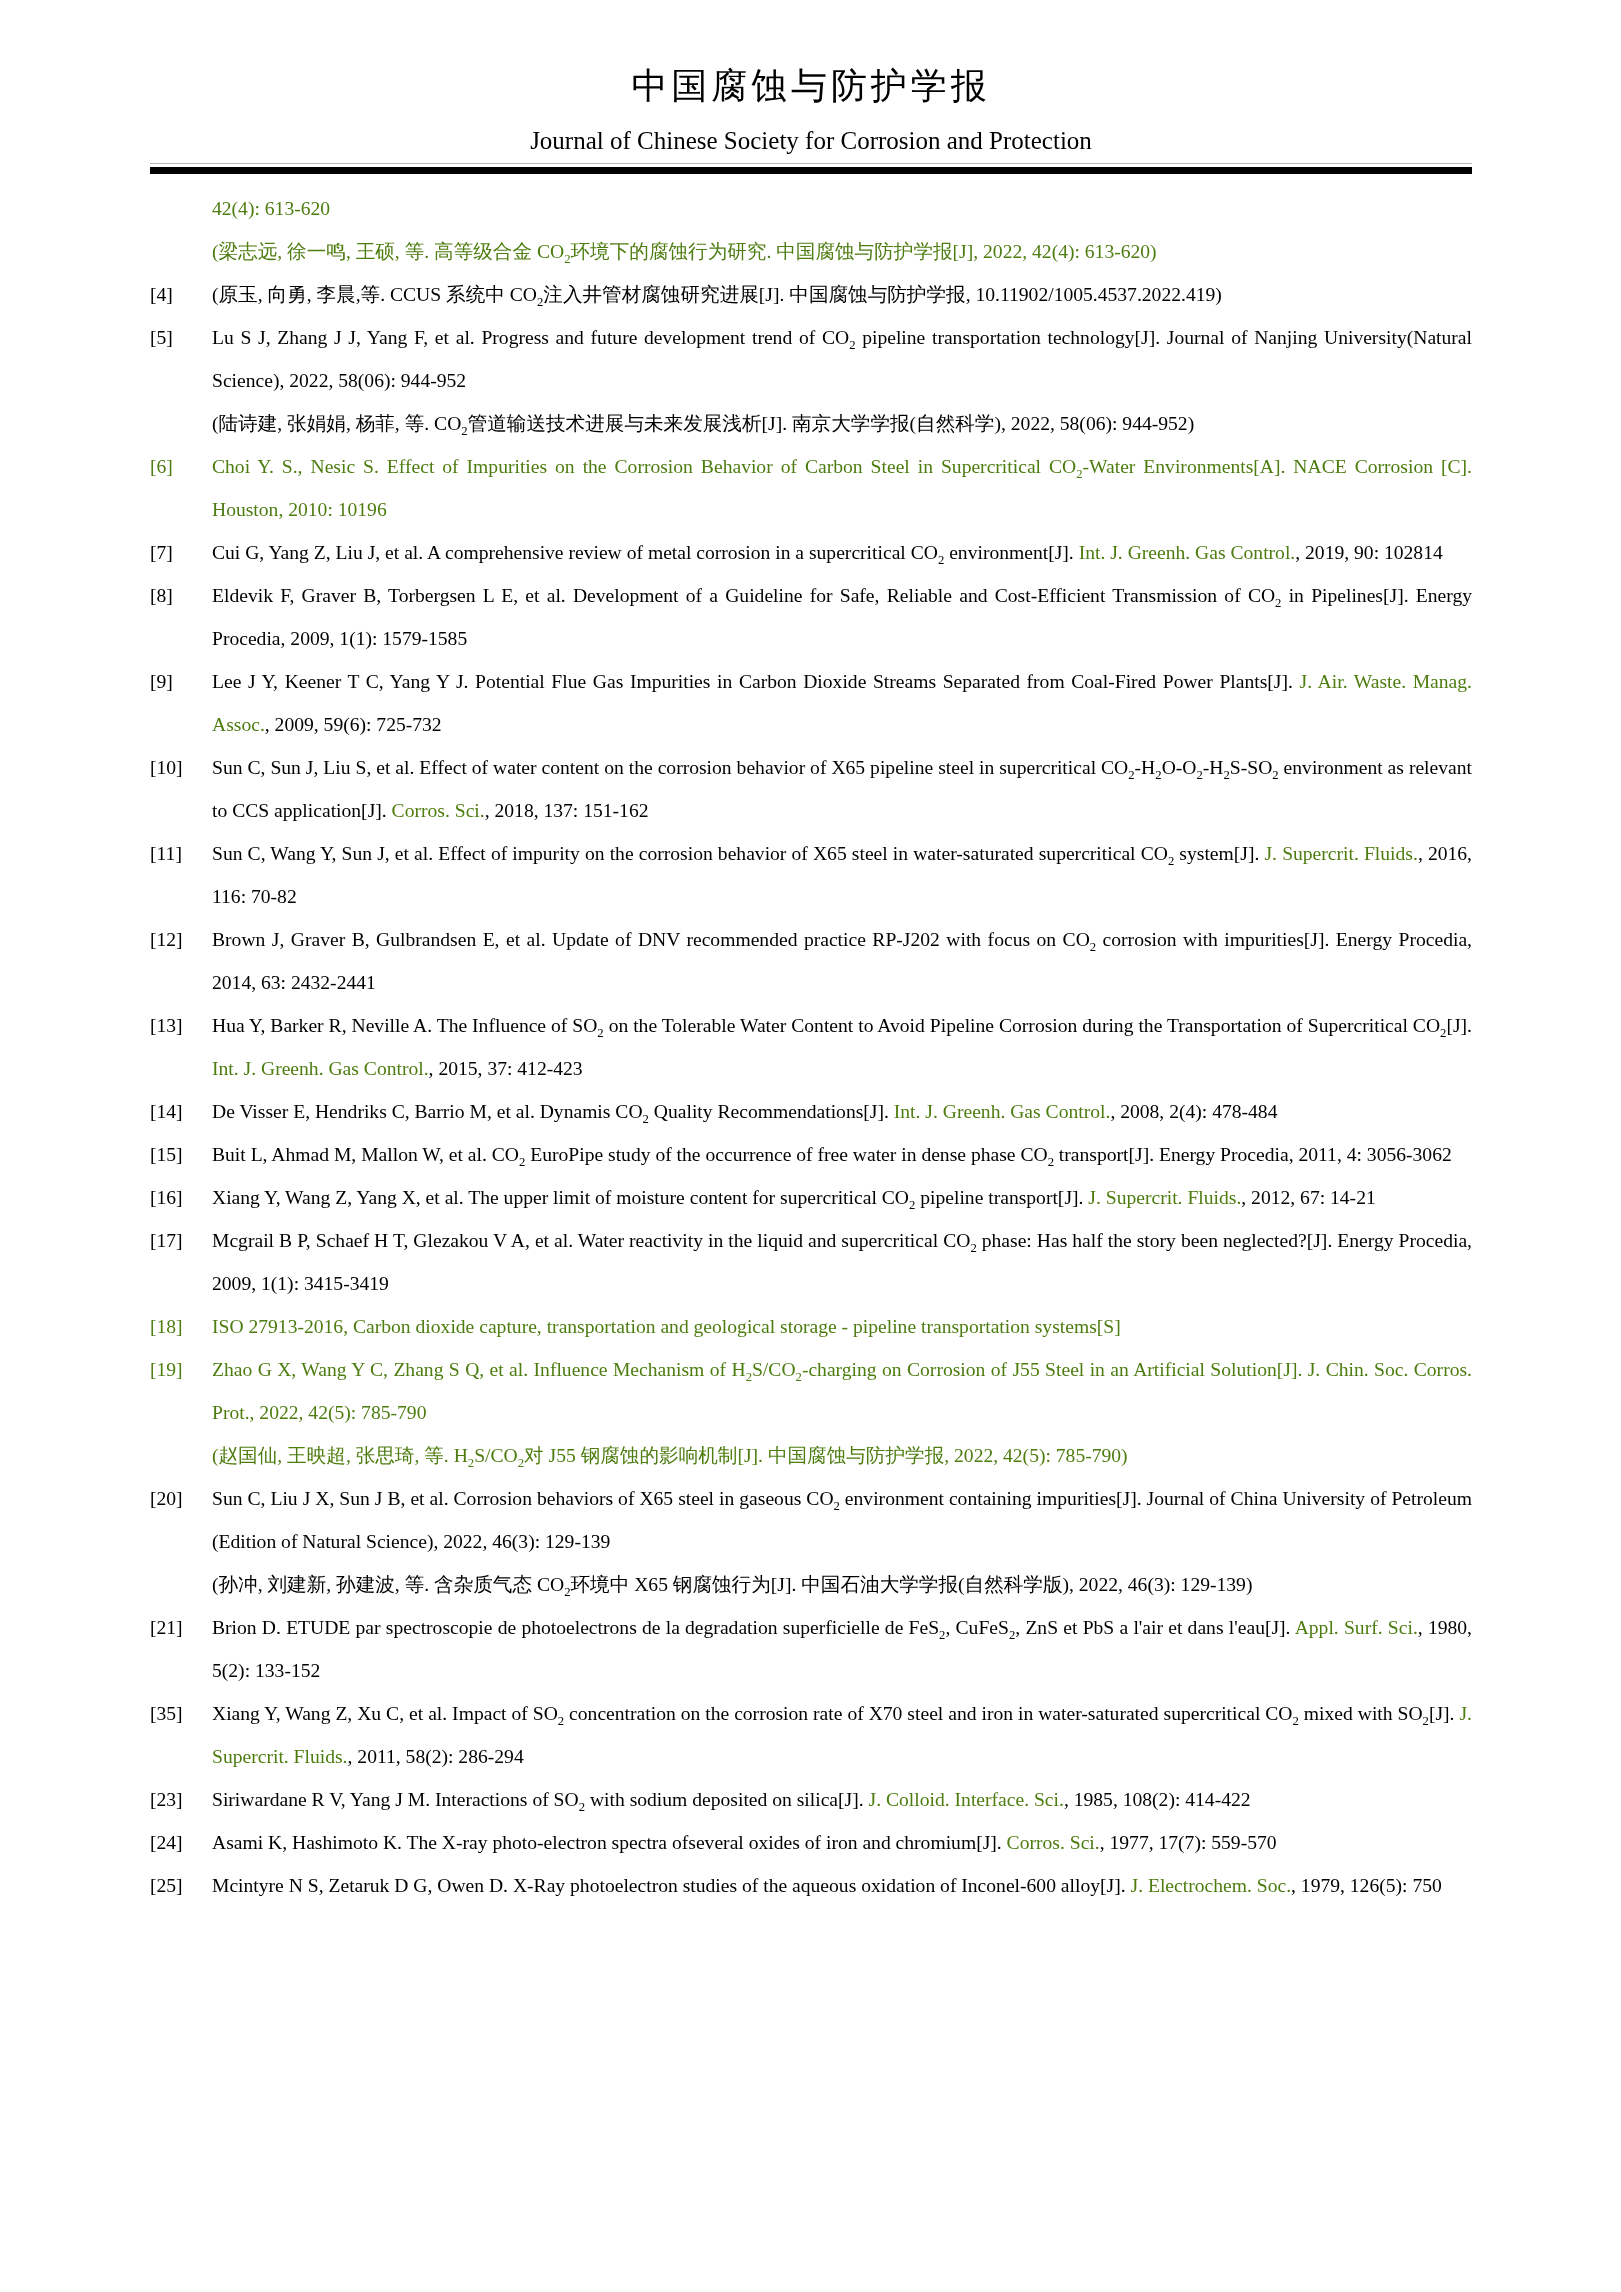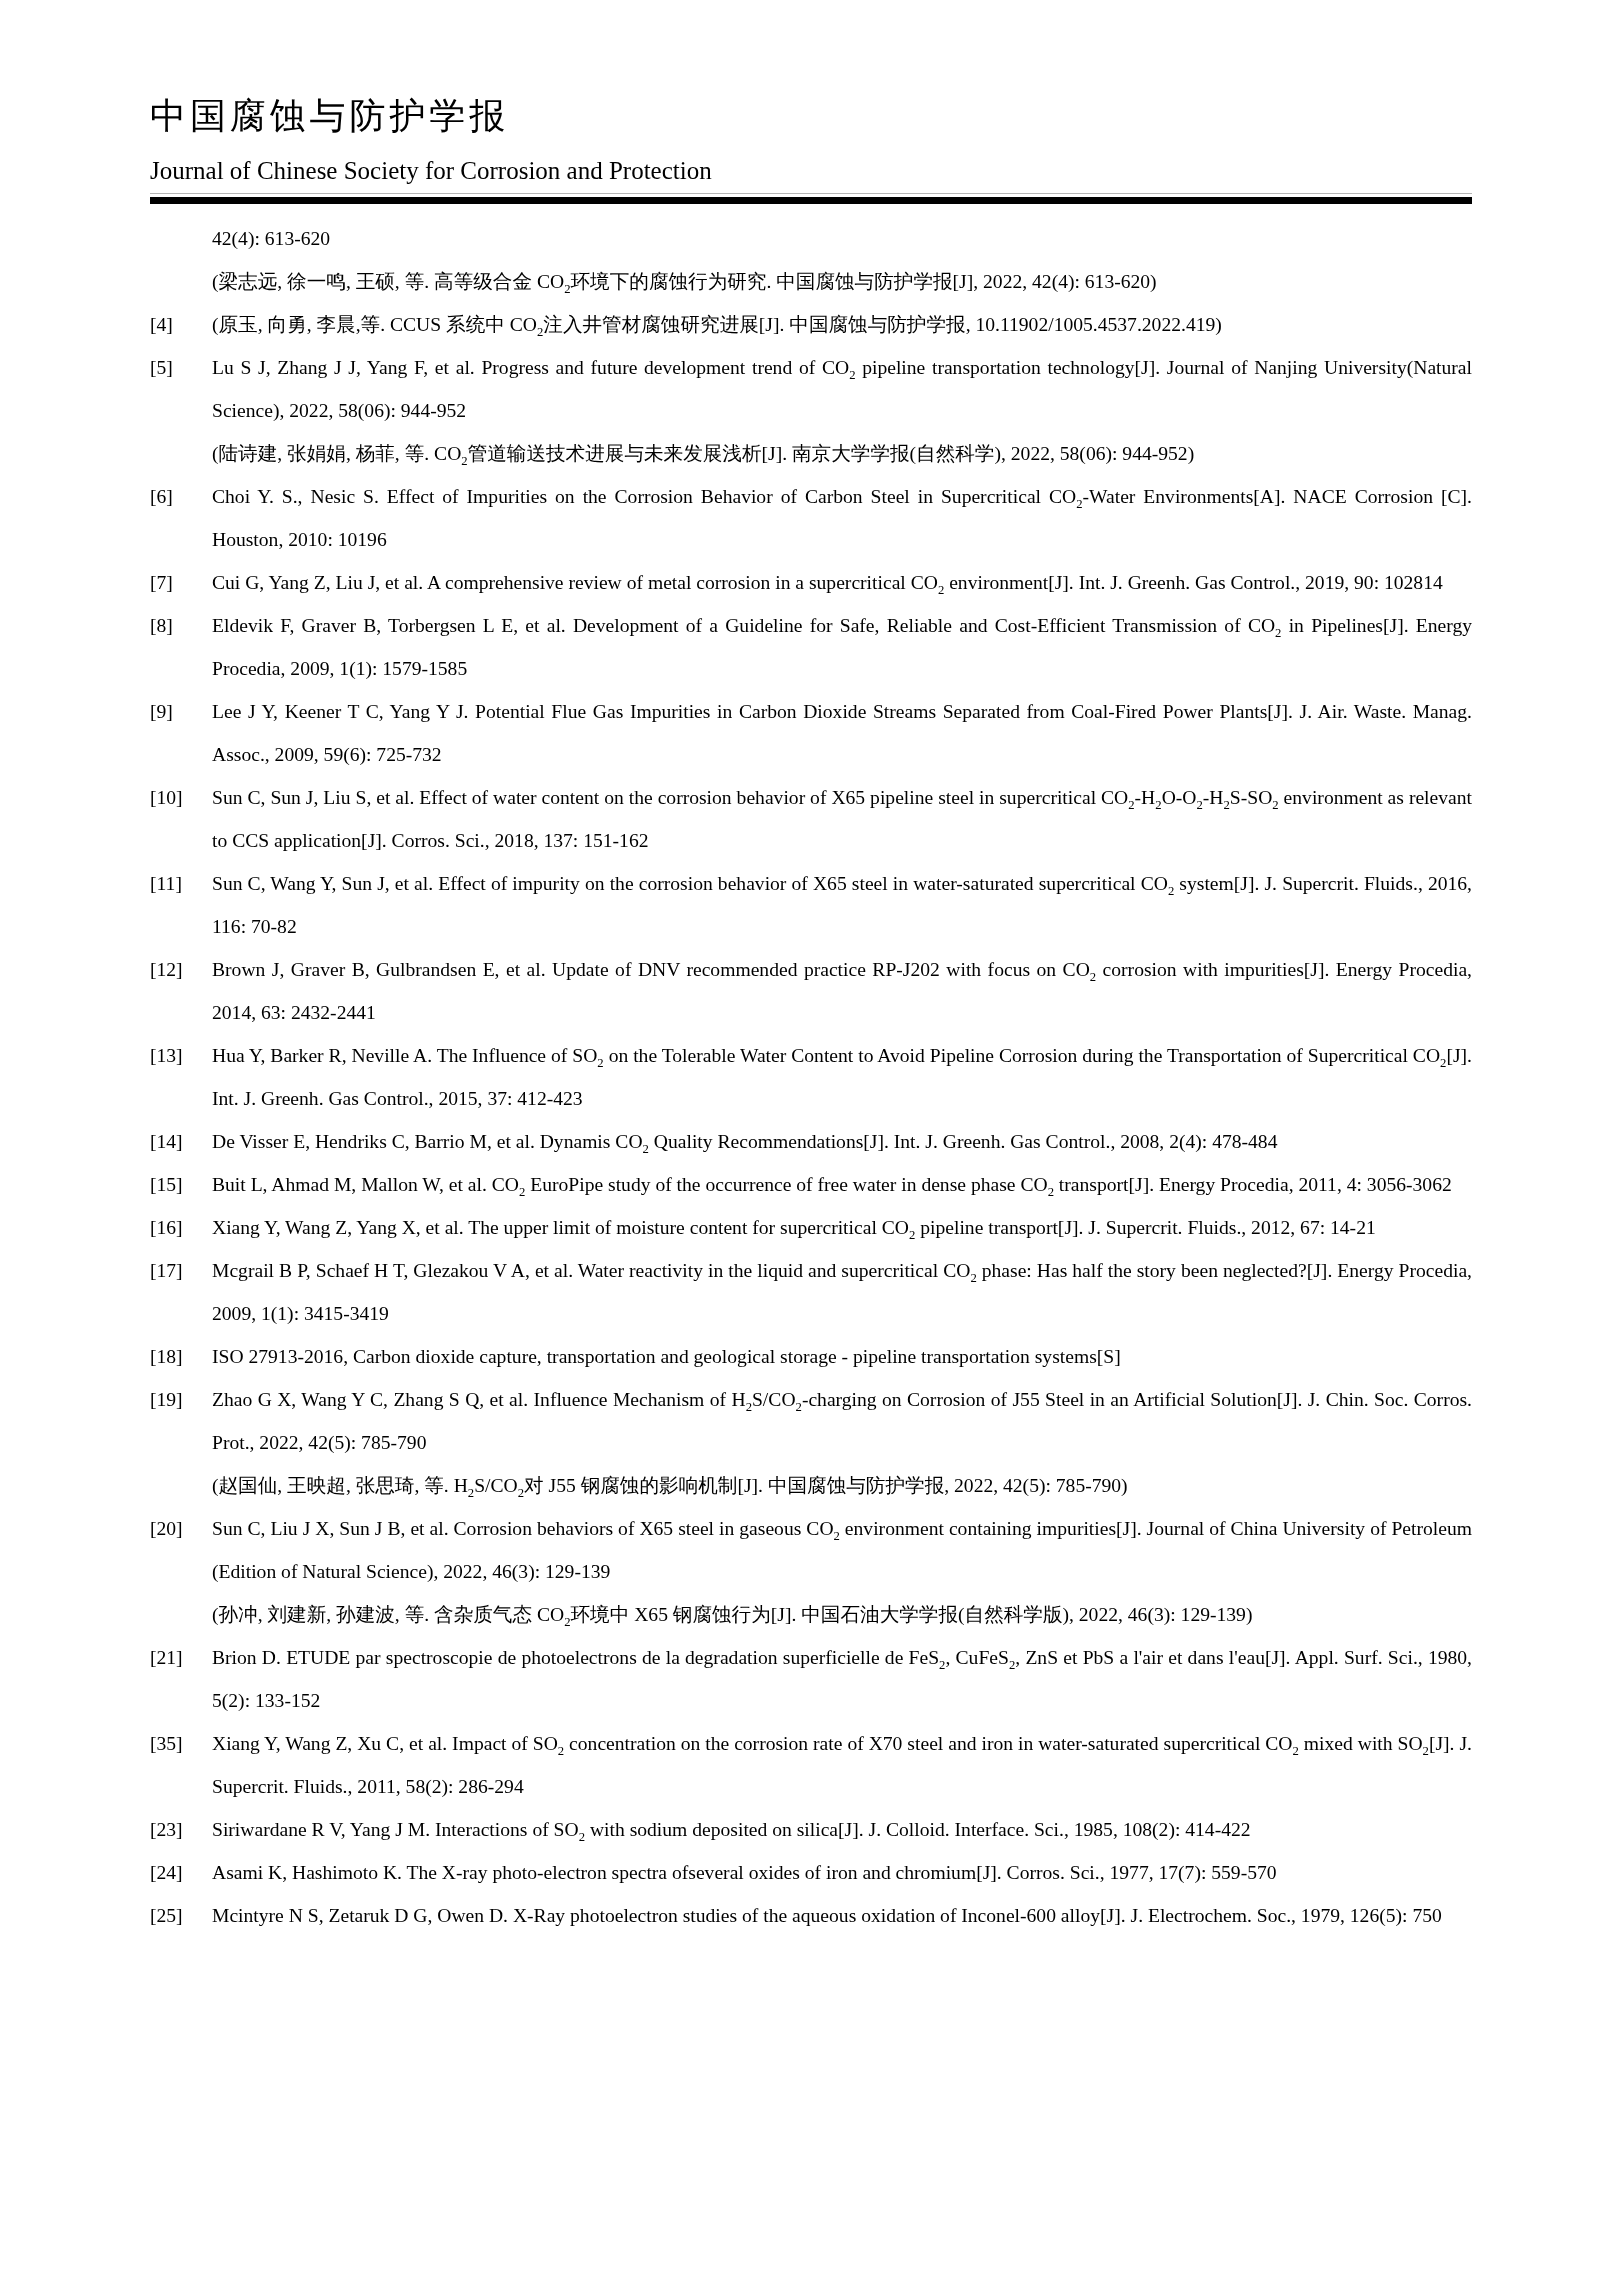--- a/index.html
+++ b/index.html
@@ -12,23 +12,22 @@
     height: 2293px;
     font-family: "Liberation Serif", "DejaVu Serif", serif;
     color: #000000;
     position: relative;
     overflow: hidden;
   }
   .page {
     padding: 0 149px 0 150px;
   }
   .header {
-    text-align: left;
-    padding-top: 88px;
-    margin-top: 8px;
+    text-align: center;
+    padding-top: 66px;
   }
   .title-zh {
     font-size: 36px;
     letter-spacing: 3.9px;
     line-height: 1.15;
     font-weight: 400;
   }
   .title-en {
     font-size: 25px;
     margin-top: 19.6px;
@@ -57,21 +56,21 @@
     width: 62px;
   }
   .ref-body {
     flex: 1 1 auto;
     min-width: 0;
   }
   .ref-par {
     text-align: justify;
   }
   .red {
-    color: #000000;
+    color: #4d7c0f;
   }
   sub {
     font-size: 12.7px;
     line-height: 0;
     vertical-align: baseline;
     position: relative;
     top: 4.9px;
   }
 </style>
 </head>

